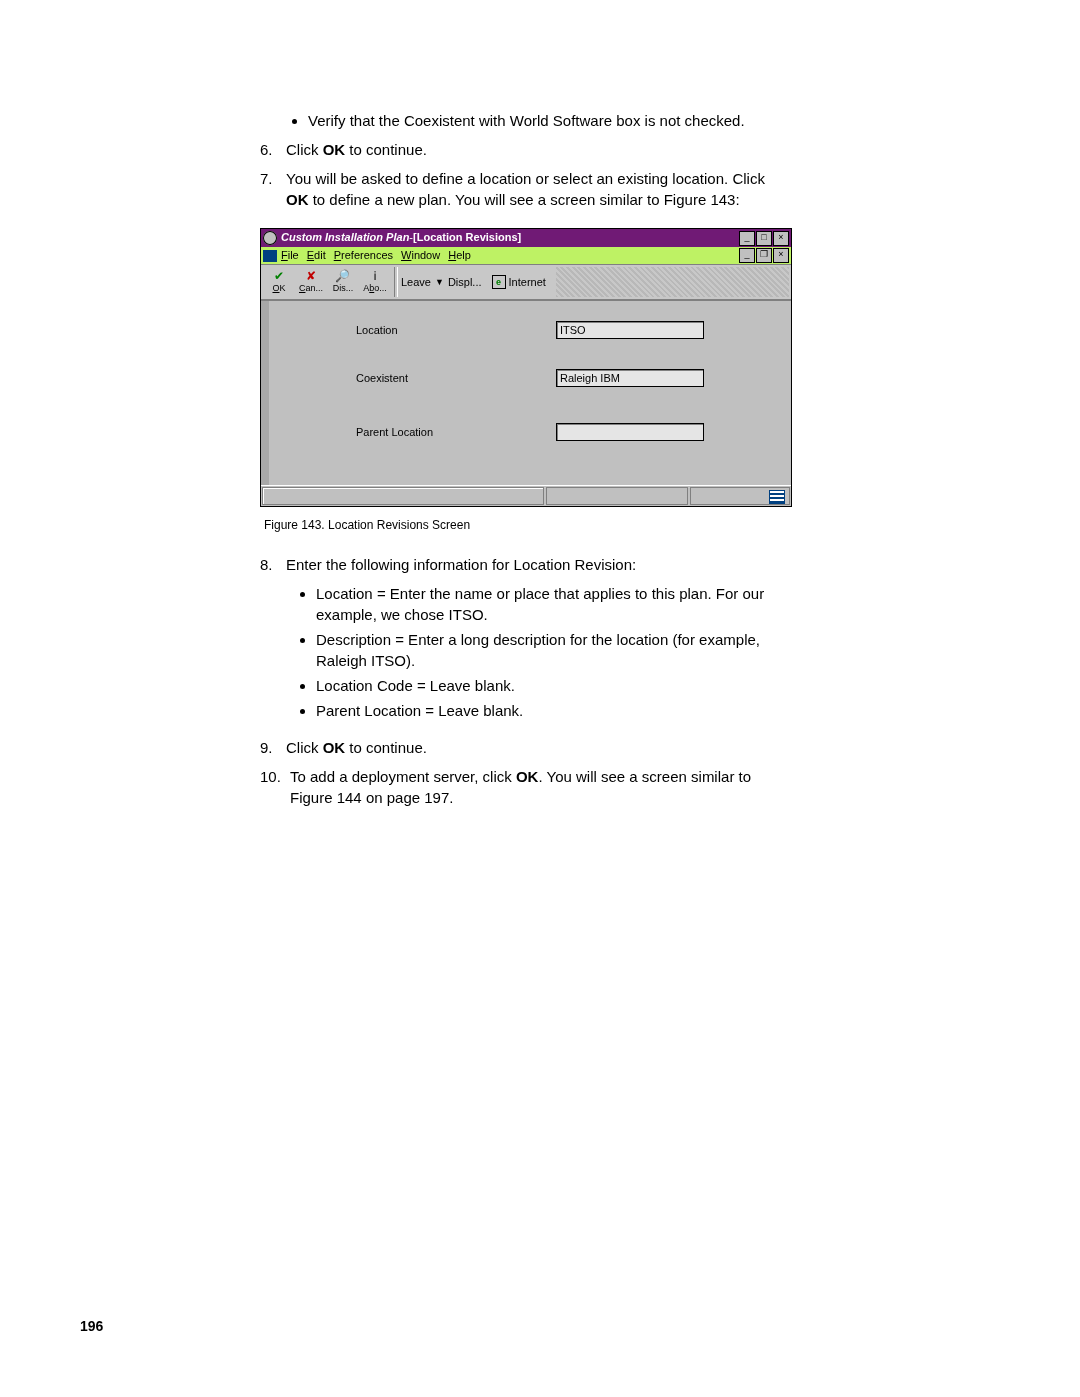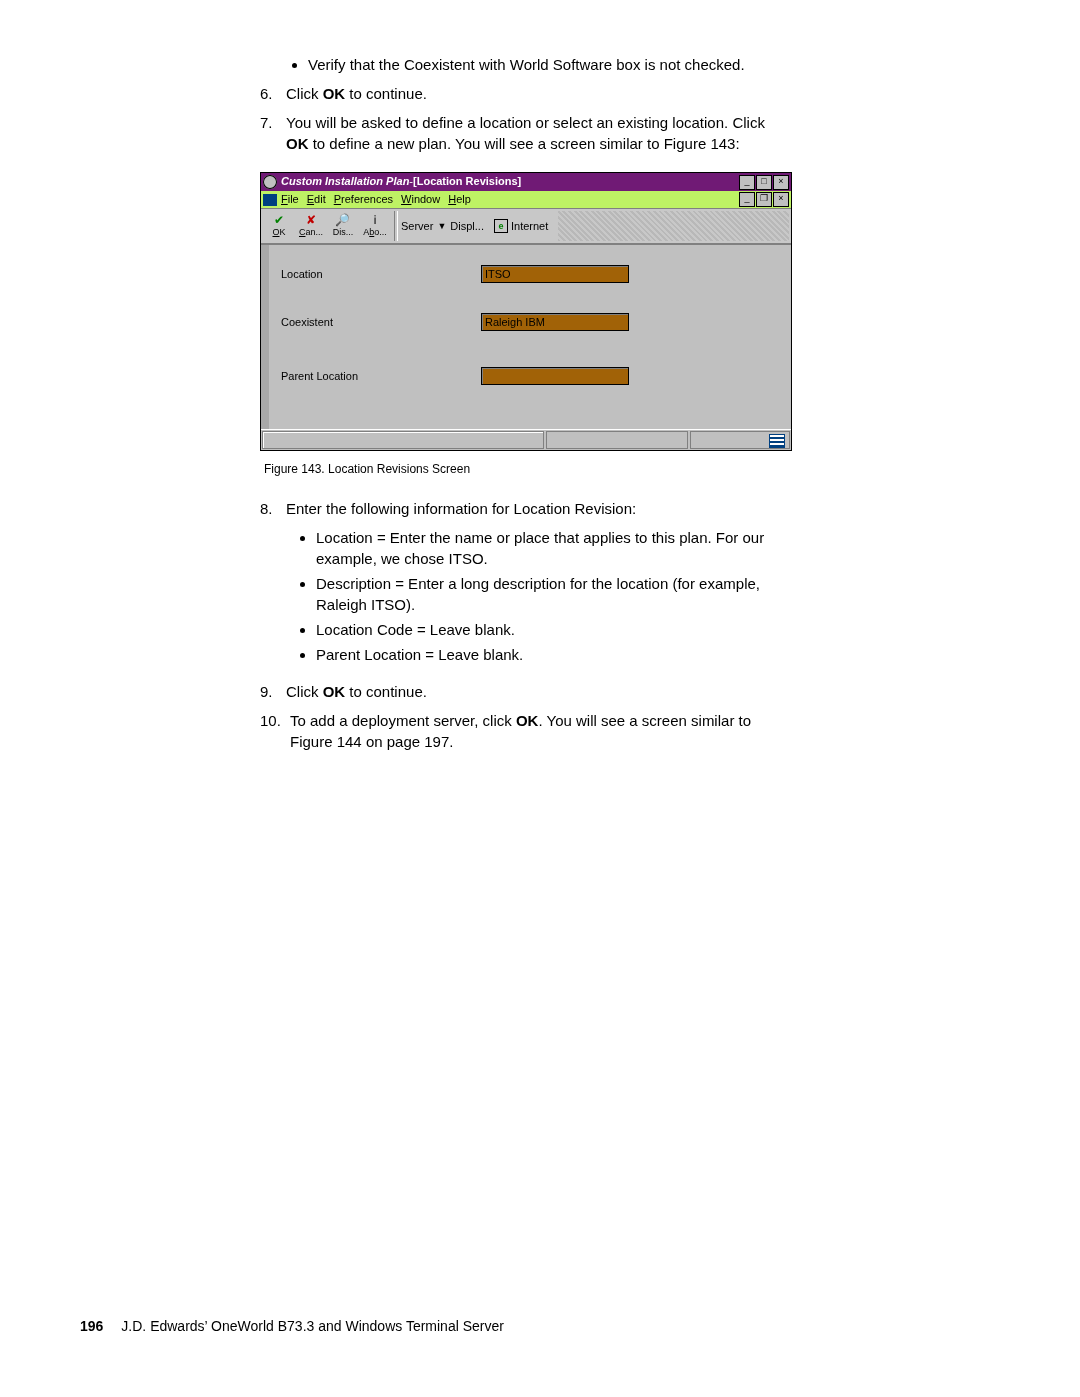--- a/index.html
+++ b/index.html
@@ -8,21 +8,21 @@
     font-family: Arial, Helvetica, sans-serif;
     color: #000;
     font-size: 15px;
     line-height: 1.4;
   }
   .page {
     width: 872px;
     height: 1397px;
     position: relative;
     box-sizing: border-box;
-    padding: 54px 90px 60px 260px;
+    padding: 110px 90px 60px 260px;
   }
   .indent-1 { padding-left: 28px; }
   ul.bullets {
     list-style: disc;
     margin: 0 0 8px 0;
     padding-left: 20px;
   }
   ul.bullets li { margin-bottom: 4px; }
   .num-item {
     display: flex;
@@ -120,24 +120,25 @@
   }
   .form-area {
     background: #c0c0c0;
     padding: 20px 12px 34px 12px;
     border-left: 8px solid #a8a8a8;
   }
   .frow {
     display: flex;
     align-items: center;
     margin-bottom: 30px;
+    justify-content: center;
   }
   .flabel { width: 200px; }
   .finput {
-    background: #a16207;
+    background: #e5e5e5;
     border: 1px solid #000;
     box-shadow: 1px 1px 0 #808080 inset;
     height: 16px;
     padding: 0 3px;
     font-size: 11px;
     line-height: 16px;
   }
   .fi-lg { width: 140px; }
   .fi-sm { width: 50px; }
   .statusbar {
@@ -231,21 +232,21 @@
         </div>
         <div class="tb-btn">
           <div class="ico" style="color:#800000;">🔎</div>
           <div>Dis...</div>
         </div>
         <div class="tb-btn">
           <div class="ico">ℹ</div>
           <div><span>A</span><u>b</u><span>o...</span></div>
         </div>
         <div class="tb-sep"></div>
-        <span class="tb-link">Server</span>
+        <span class="tb-link">Leave</span>
         <span class="tb-tri">▼</span>
         <span class="tb-link">Displ...</span>
         <span style="width:6px;"></span>
         <span class="tb-ie">e</span>
         <span class="tb-link">Internet</span>
         <div class="hatch"></div>
       </div>
       <div class="form-area">
         <div class="frow">
           <div class="flabel">Location</div>
@@ -293,16 +294,15 @@
 
   <div class="num-item">
     <div class="num" style="width:30px;flex:0 0 30px;">10.</div>
     <div class="body">
       <span>To add a deployment server, click </span><span class="bold">OK</span><span>. You will see a screen similar to Figure 144 on page 197.</span>
     </div>
   </div>
 
   <div class="footer">
     <span class="pnum">196</span>
-    <span>J.D. Edwards’ OneWorld B73.3 and Windows Terminal Server</span>
   </div>
 
 </div>
 
 </body></html>

